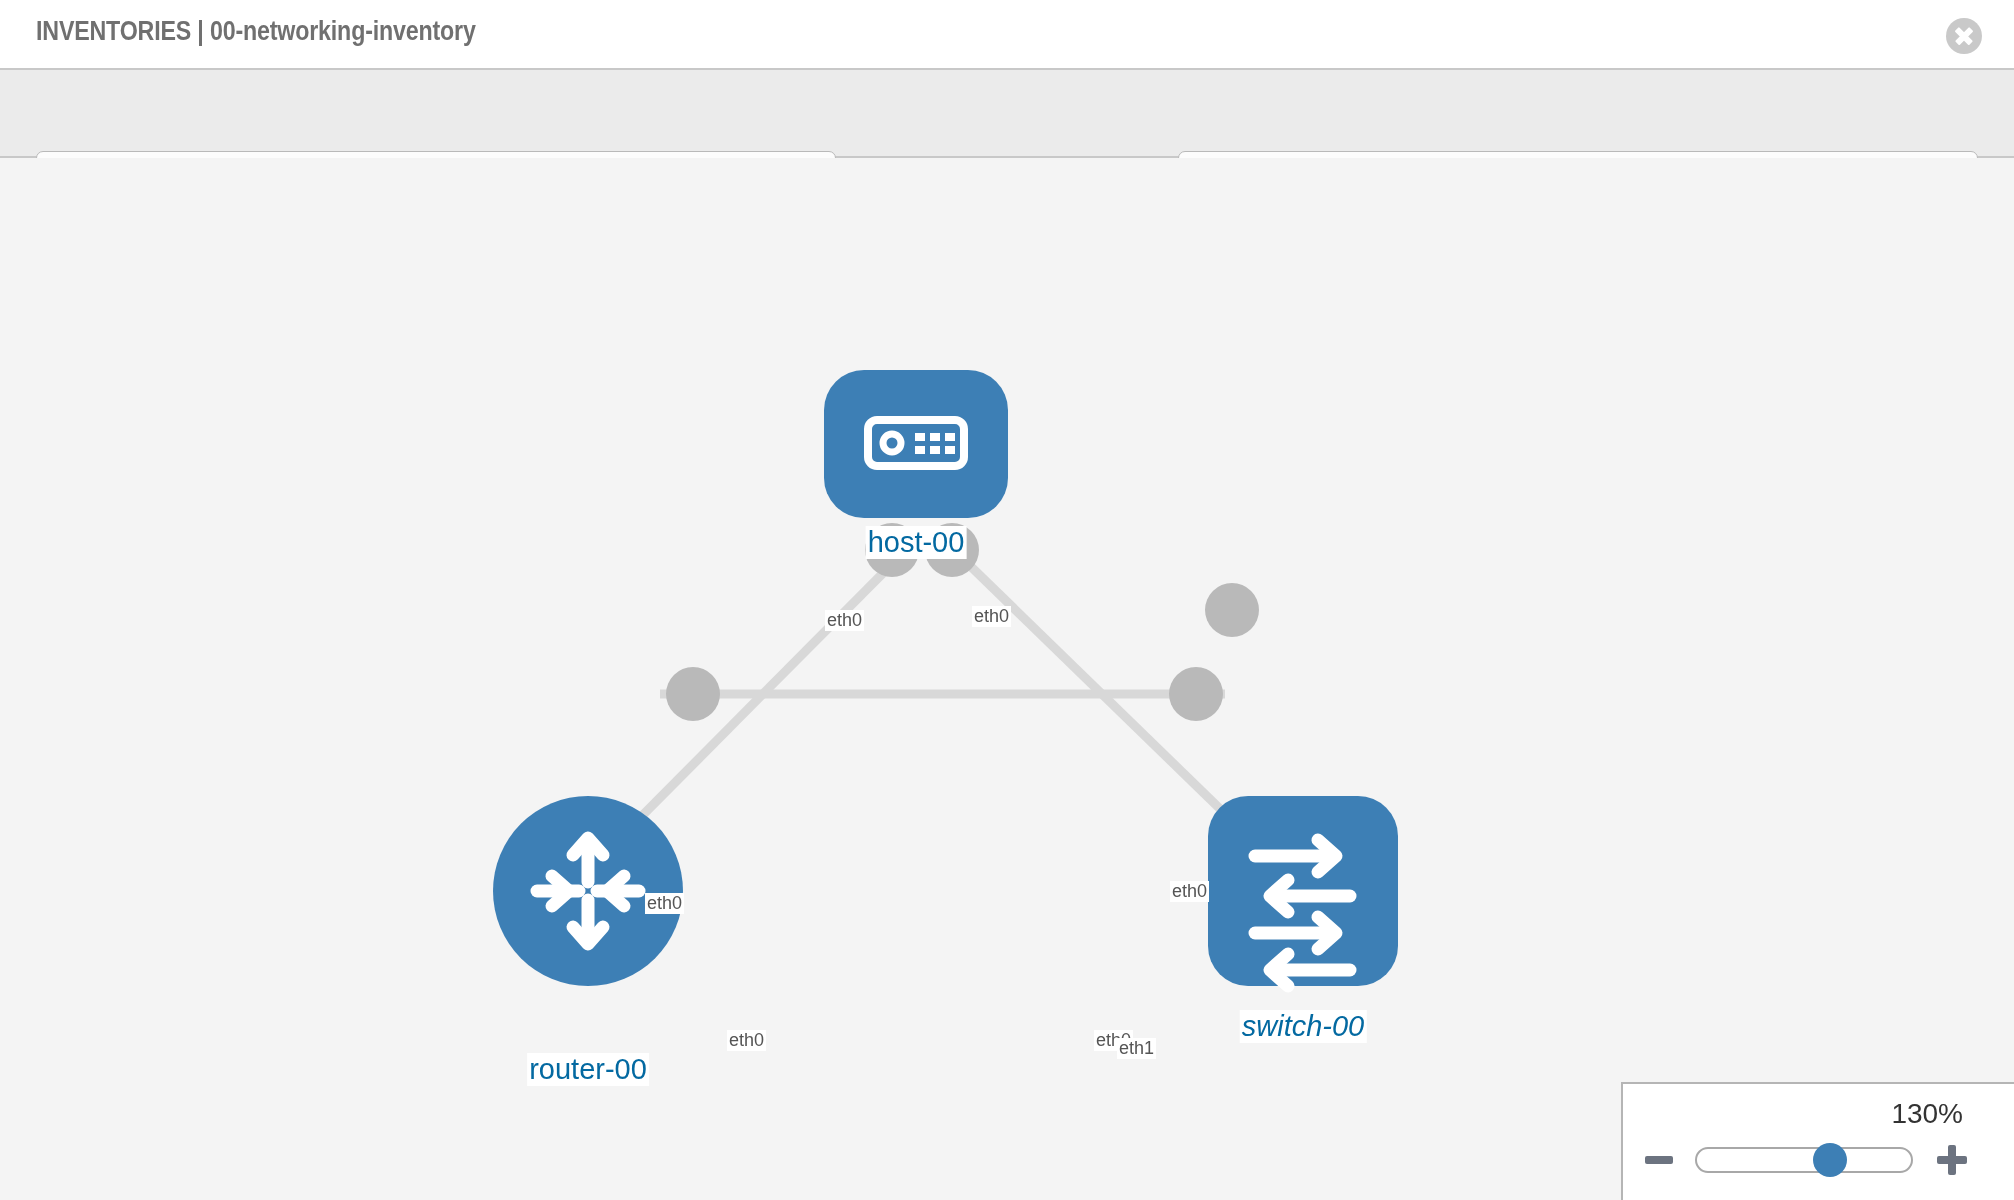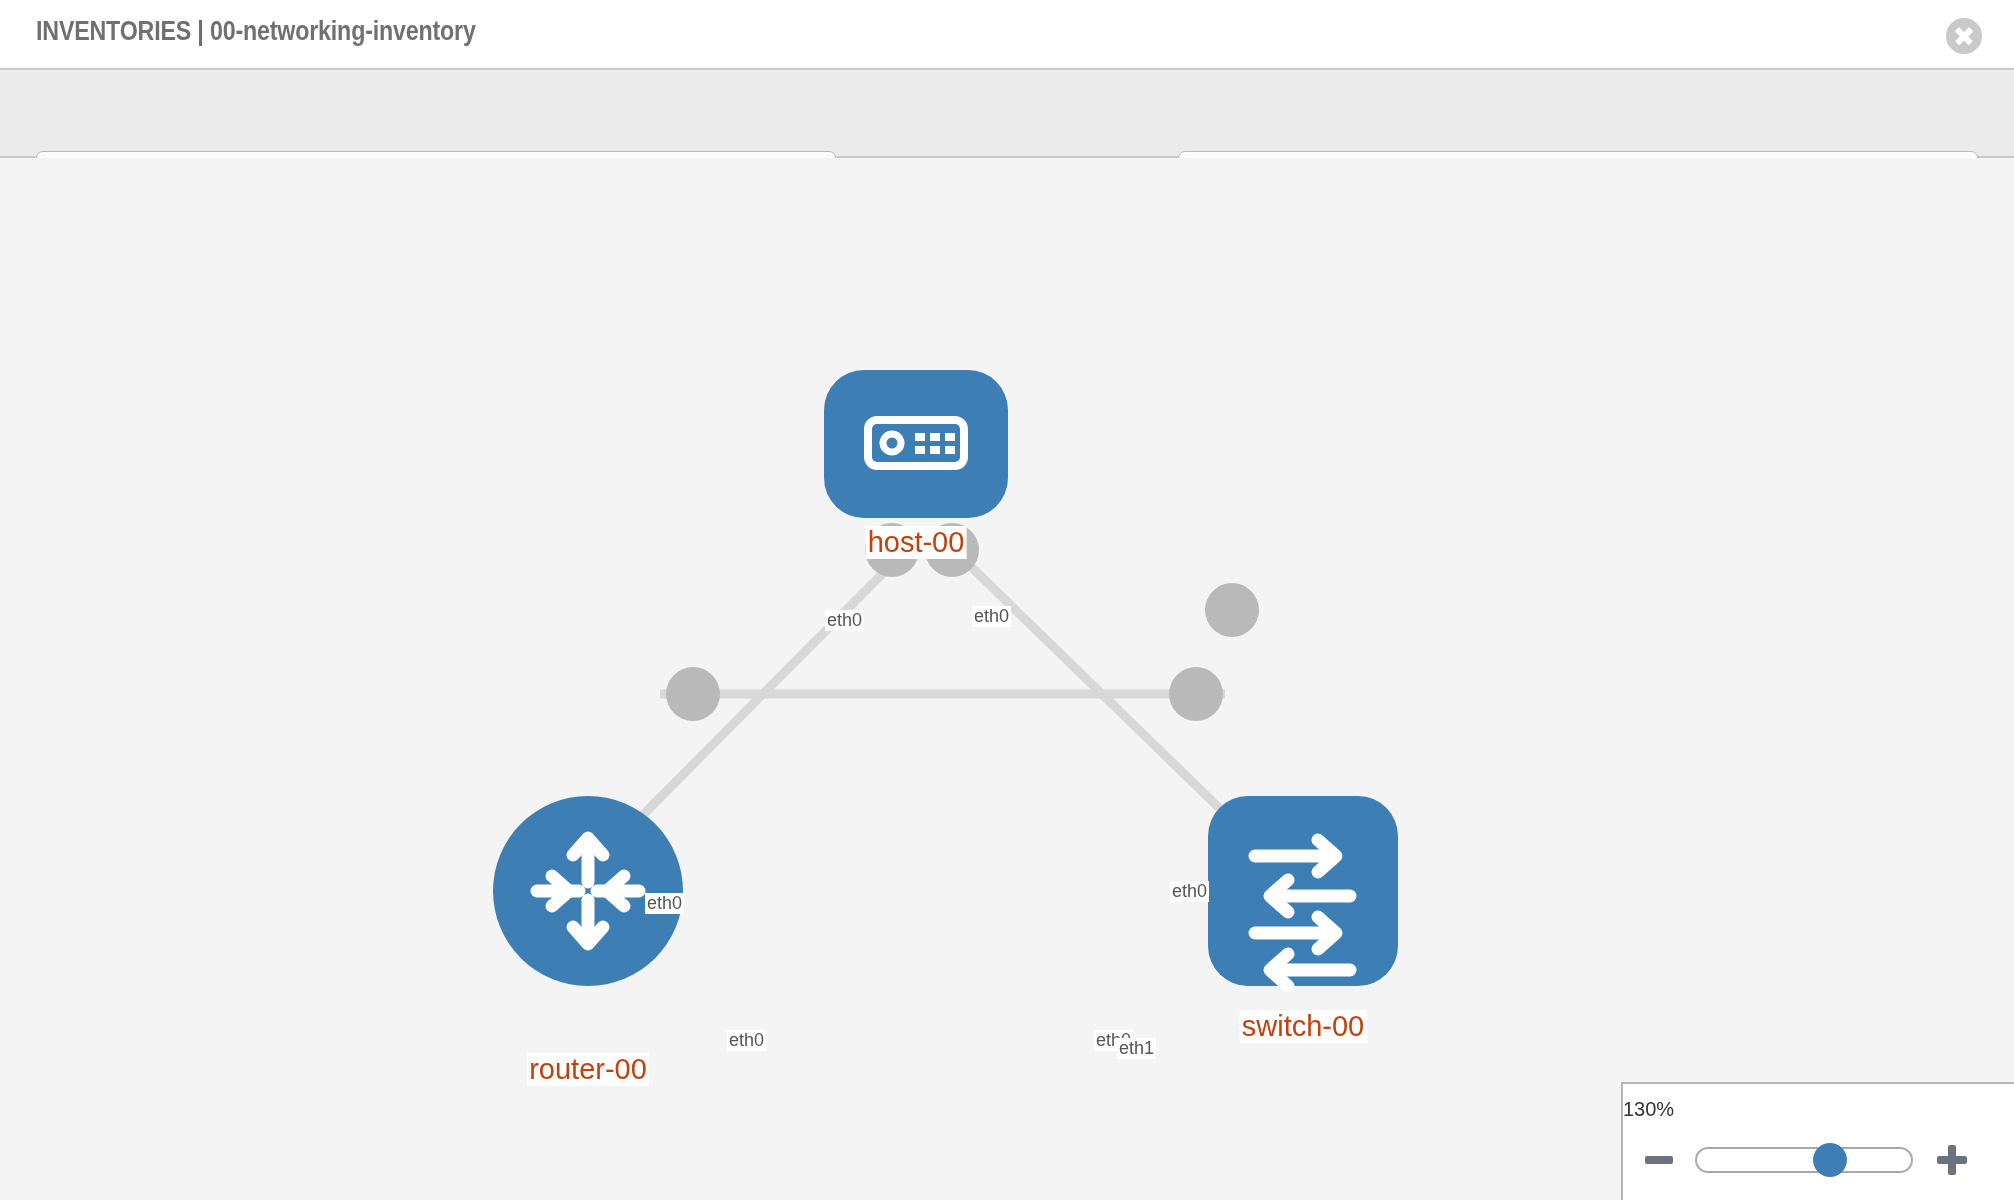--- a/index.html
+++ b/index.html
@@ -92,21 +92,21 @@
     position: absolute; left: 0; top: 158px;
     width: 2014px; height: 1042px;
     background: #f4f4f4;
     overflow: hidden;
   }
   .graph-svg { position: absolute; left: 0; top: 0; width: 2014px; height: 1042px; }
 
   .node-label {
     position: absolute;
     font-size: 29px;
-    color: #c2410c;
+    color: #0369a1;
     background: #ffffff;
     white-space: nowrap;
     transform: translateX(-50%);
     padding: 0 2px;
     text-align: right;
   }
   .link-label {
     position: absolute;
     font-size: 18px;
     color: #555555;
@@ -119,22 +119,22 @@
   .zoom-panel {
     position: absolute;
     left: 1621px; top: 1082px;
     width: 393px; height: 118px;
     background: #ffffff;
     border-top: 2px solid #b5b5b5;
     border-left: 2px solid #b5b5b5;
   }
   .zoom-pct {
     position: absolute; left: 0; top: 14px; width: 340px;
-    text-align: left;
-    font-size: 20px; color: #333333;
+    text-align: right;
+    font-size: 28px; color: #333333;
   }
   .zoom-row {
     position: absolute; left: 22px; top: 56px;
     width: 360px; height: 40px;
     display: flex; align-items: center;
   }
   .zoom-minus {
     width: 28px; height: 8px;
     background: #6c7380; border-radius: 2px;
     cursor: pointer; flex: none;
@@ -264,21 +264,21 @@
           <path d="M1255 775 h78"></path>
             <path d="M1318 759 l18 16 l-18 16"></path>
           <path d="M1350 812 h-78"></path>
             <path d="M1288 796 l-18 16 l18 16"></path>
         </g>
       </g>
     </svg>
 
     <div class="node-label" style="left:916px; top:368px;">host-00</div>
     <div class="node-label" style="left:588px; top:852px;margin-top:43px;">router-00</div>
-    <div class="node-label" style="left:1303px; top:852px;">switch-00</div>
+    <div class="node-label" style="left:1303px; top:852px;font-style:italic;">switch-00</div>
 
     <div class="link-label" style="left:825px; top:452px;">eth0</div>
     <div class="link-label" style="left:972px; top:448px;">eth0</div>
     <div class="link-label" style="left:645px; top:735px;">eth0</div>
     <div class="link-label" style="left:1170px; top:723px;">eth0</div>
     <div class="link-label" style="left:727px; top:872px;">eth0</div>
     <div class="link-label" style="left:1094px; top:872px;">eth0</div>
     <div class="link-label" style="left:1117px; top:880px;">eth1</div>
   </div>
 

